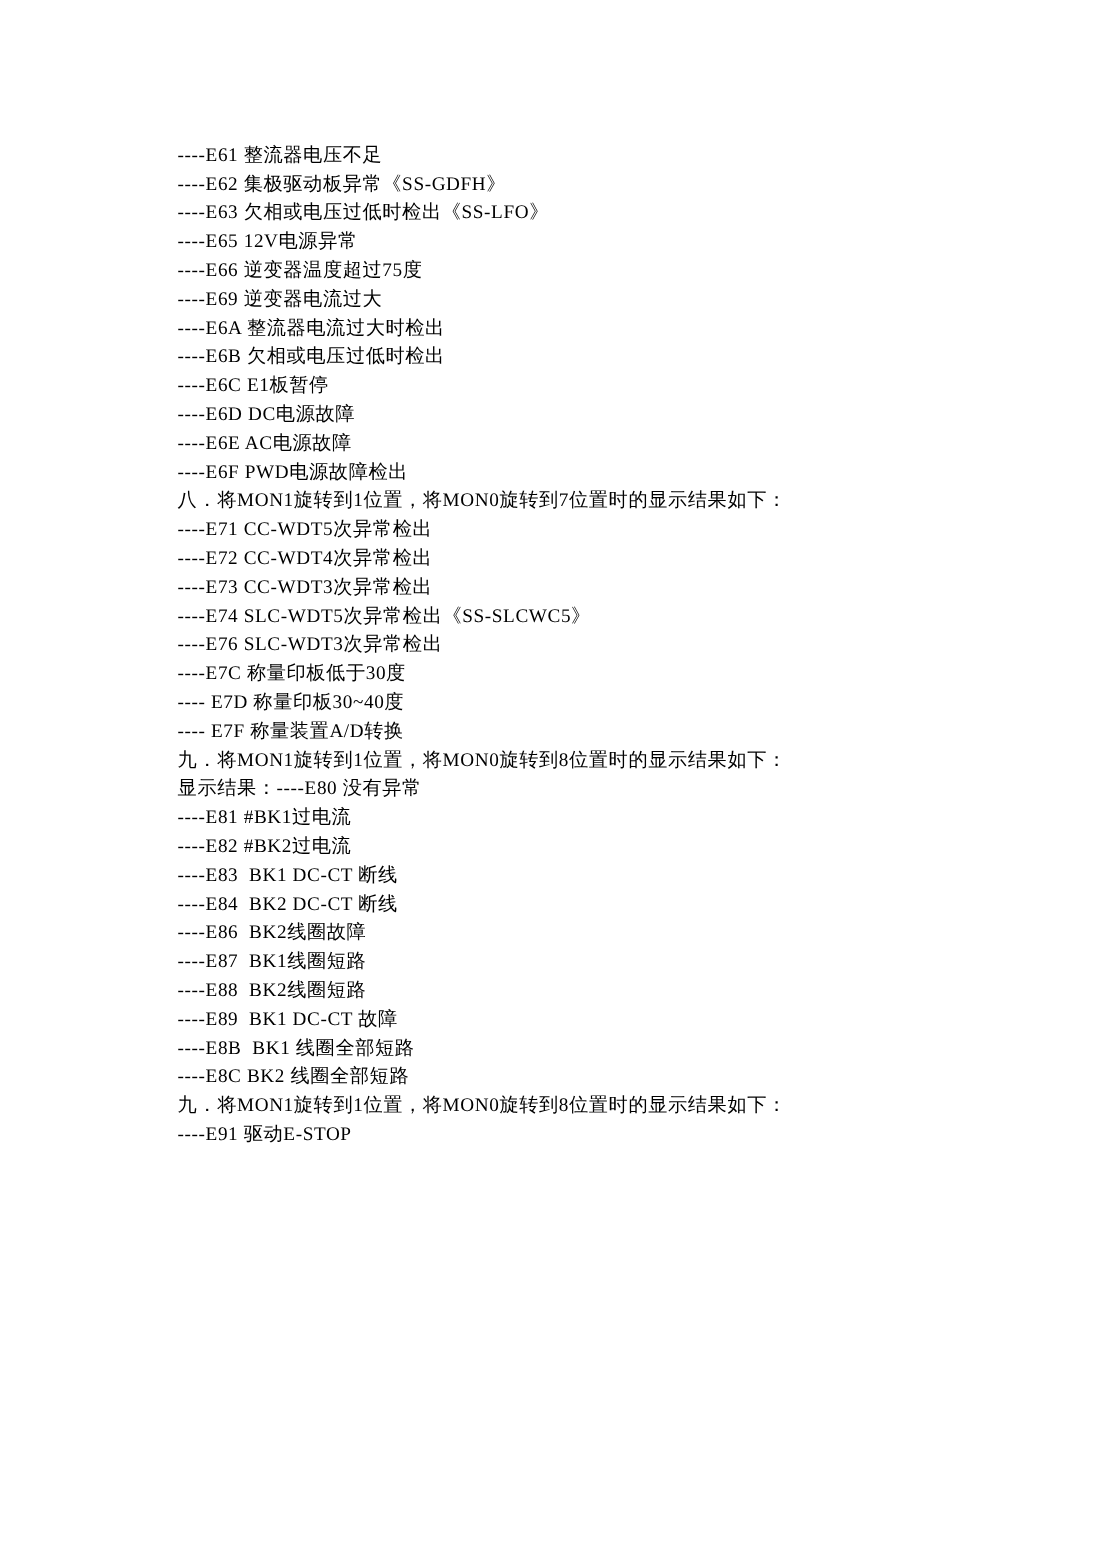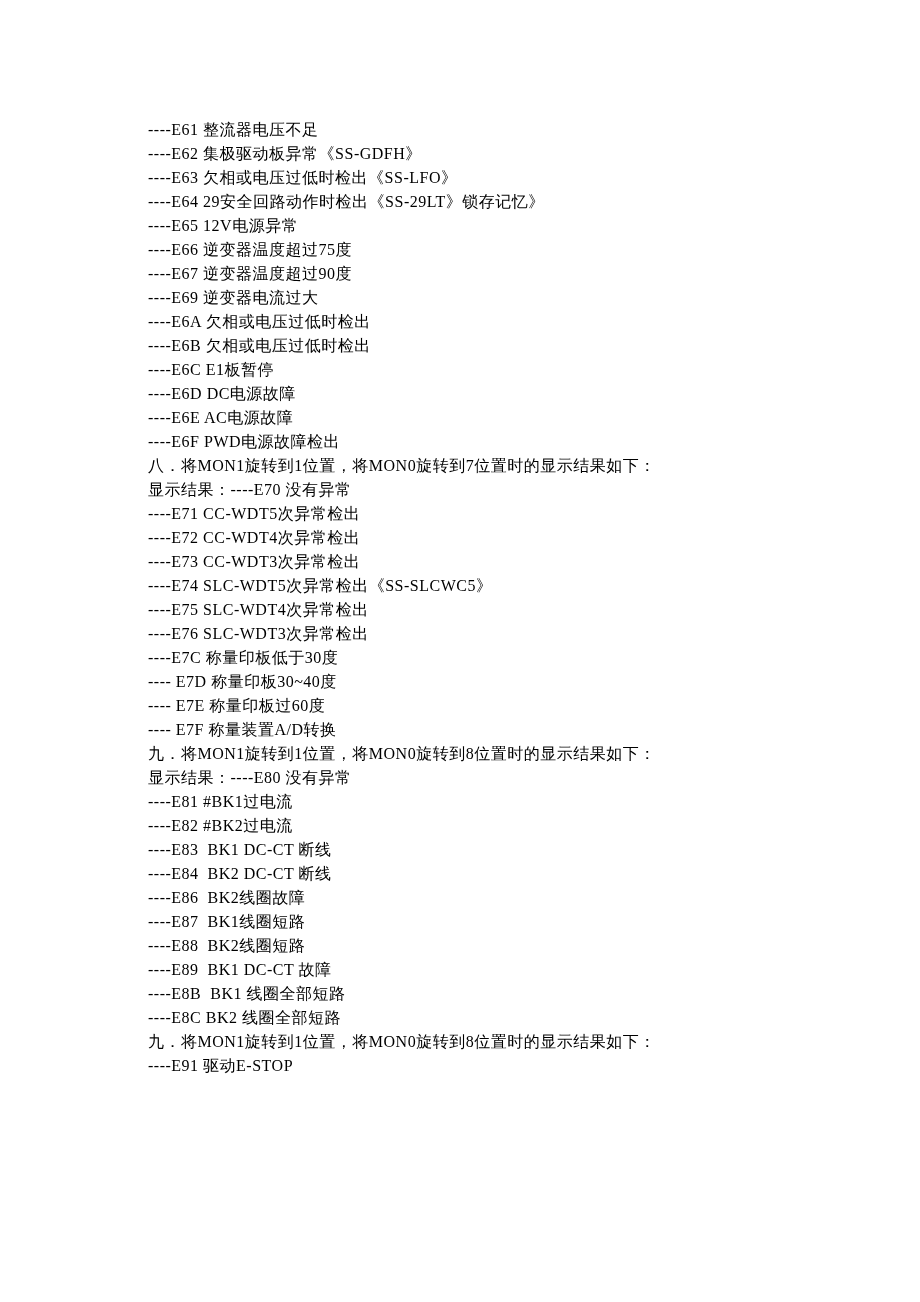--- a/index.html
+++ b/index.html
@@ -22,42 +22,37 @@
     letter-spacing: 0.5px;
   }
 </style>
 </head>
 <body>
 
 <div class="page">
   <div class="line">----E61 整流器电压不足</div>
   <div class="line">----E62 集极驱动板异常《SS-GDFH》</div>
   <div class="line">----E63 欠相或电压过低时检出《SS-LFO》</div>
-  <div class="line">----E64 29安全回路动作时检出《SS-29LT》锁存记忆》</div>
   <div class="line">----E65 12V电源异常</div>
   <div class="line">----E66 逆变器温度超过75度</div>
-  <div class="line">----E67 逆变器温度超过90度</div>
   <div class="line">----E69 逆变器电流过大</div>
-  <div class="line">----E6A 欠相或电压过低时检出</div>
+  <div class="line">----E6A 整流器电流过大时检出</div>
   <div class="line">----E6B 欠相或电压过低时检出</div>
   <div class="line">----E6C E1板暂停</div>
   <div class="line">----E6D DC电源故障</div>
   <div class="line">----E6E AC电源故障</div>
   <div class="line">----E6F PWD电源故障检出</div>
   <div class="line">八．将MON1旋转到1位置，将MON0旋转到7位置时的显示结果如下：</div>
-  <div class="line">显示结果：----E70 没有异常</div>
   <div class="line">----E71 CC-WDT5次异常检出</div>
   <div class="line">----E72 CC-WDT4次异常检出</div>
   <div class="line">----E73 CC-WDT3次异常检出</div>
   <div class="line">----E74 SLC-WDT5次异常检出《SS-SLCWC5》</div>
-  <div class="line">----E75 SLC-WDT4次异常检出</div>
   <div class="line">----E76 SLC-WDT3次异常检出</div>
   <div class="line">----E7C 称量印板低于30度</div>
   <div class="line">---- E7D 称量印板30~40度</div>
-  <div class="line">---- E7E 称量印板过60度</div>
   <div class="line">---- E7F 称量装置A/D转换</div>
   <div class="line">九．将MON1旋转到1位置，将MON0旋转到8位置时的显示结果如下：</div>
   <div class="line">显示结果：----E80 没有异常</div>
   <div class="line">----E81 #BK1过电流</div>
   <div class="line">----E82 #BK2过电流</div>
   <div class="line">----E83  BK1 DC-CT 断线</div>
   <div class="line">----E84  BK2 DC-CT 断线</div>
   <div class="line">----E86  BK2线圈故障</div>
   <div class="line">----E87  BK1线圈短路</div>
   <div class="line">----E88  BK2线圈短路</div>

